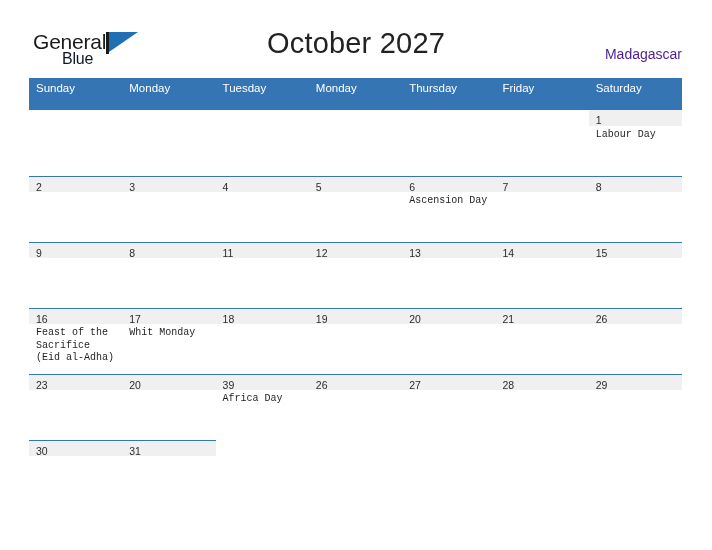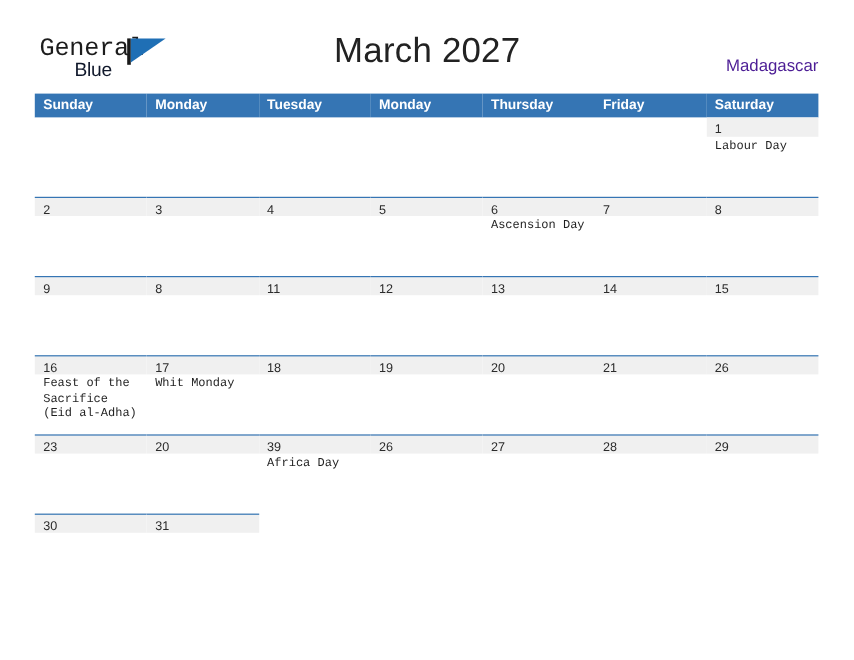--- a/index.html
+++ b/index.html
@@ -32,21 +32,21 @@
     height: 38px;
   }
   .logo-general {
     position: absolute;
     left: 0;
     top: 0;
     font-size: 21px;
     color: #1c1c1c;
     letter-spacing: -0.2px;
     line-height: 21px;
-    font-family: Liberation Mono, monospace;
+    font-family: Liberation Sans, sans-serif;
   }
   .logo-blue {
     position: absolute;
     left: 29px;
     top: 17px;
     font-size: 16px;
     color: #0f172a;
     letter-spacing: -0.2px;
     line-height: 21px;
     font-family: "Liberation Sans", sans-serif;
@@ -107,23 +107,23 @@
     border-collapse: collapse;
     table-layout: fixed;
   }
 
   .calendar col { width: 93.28px; }
 
   .weekday-row th {
     background: #3575b4;
     color: #ffffff;
     font-size: 11.5px;
-    font-weight: bold;
+    font-weight: normal;
     text-align: left;
-    padding: 4px 0 4px 7px;
+    padding: 4px 0 16px 7px;
     height: 11px;
     font-family: "Liberation Sans", sans-serif;
     border: none;
   }
 
   .week-row td {
     vertical-align: top;
     padding: 0;
     border: none;
     background: #ffffff;
@@ -178,21 +178,21 @@
 
   <div class="logo">
     <span class="logo-general">General</span>
     <span class="logo-flag">
       <span class="pole"></span>
       <span class="tri"></span>
     </span>
     <span class="logo-blue">Blue</span>
   </div>
 
-  <div class="month-title">March 2027</div>
+  <div class="month-title">October 2027</div>
 
   <div class="country-name">Madagascar</div>
 
 </div>
 
 <table class="calendar">
   <colgroup>
     <col>
       <col>
       <col>

